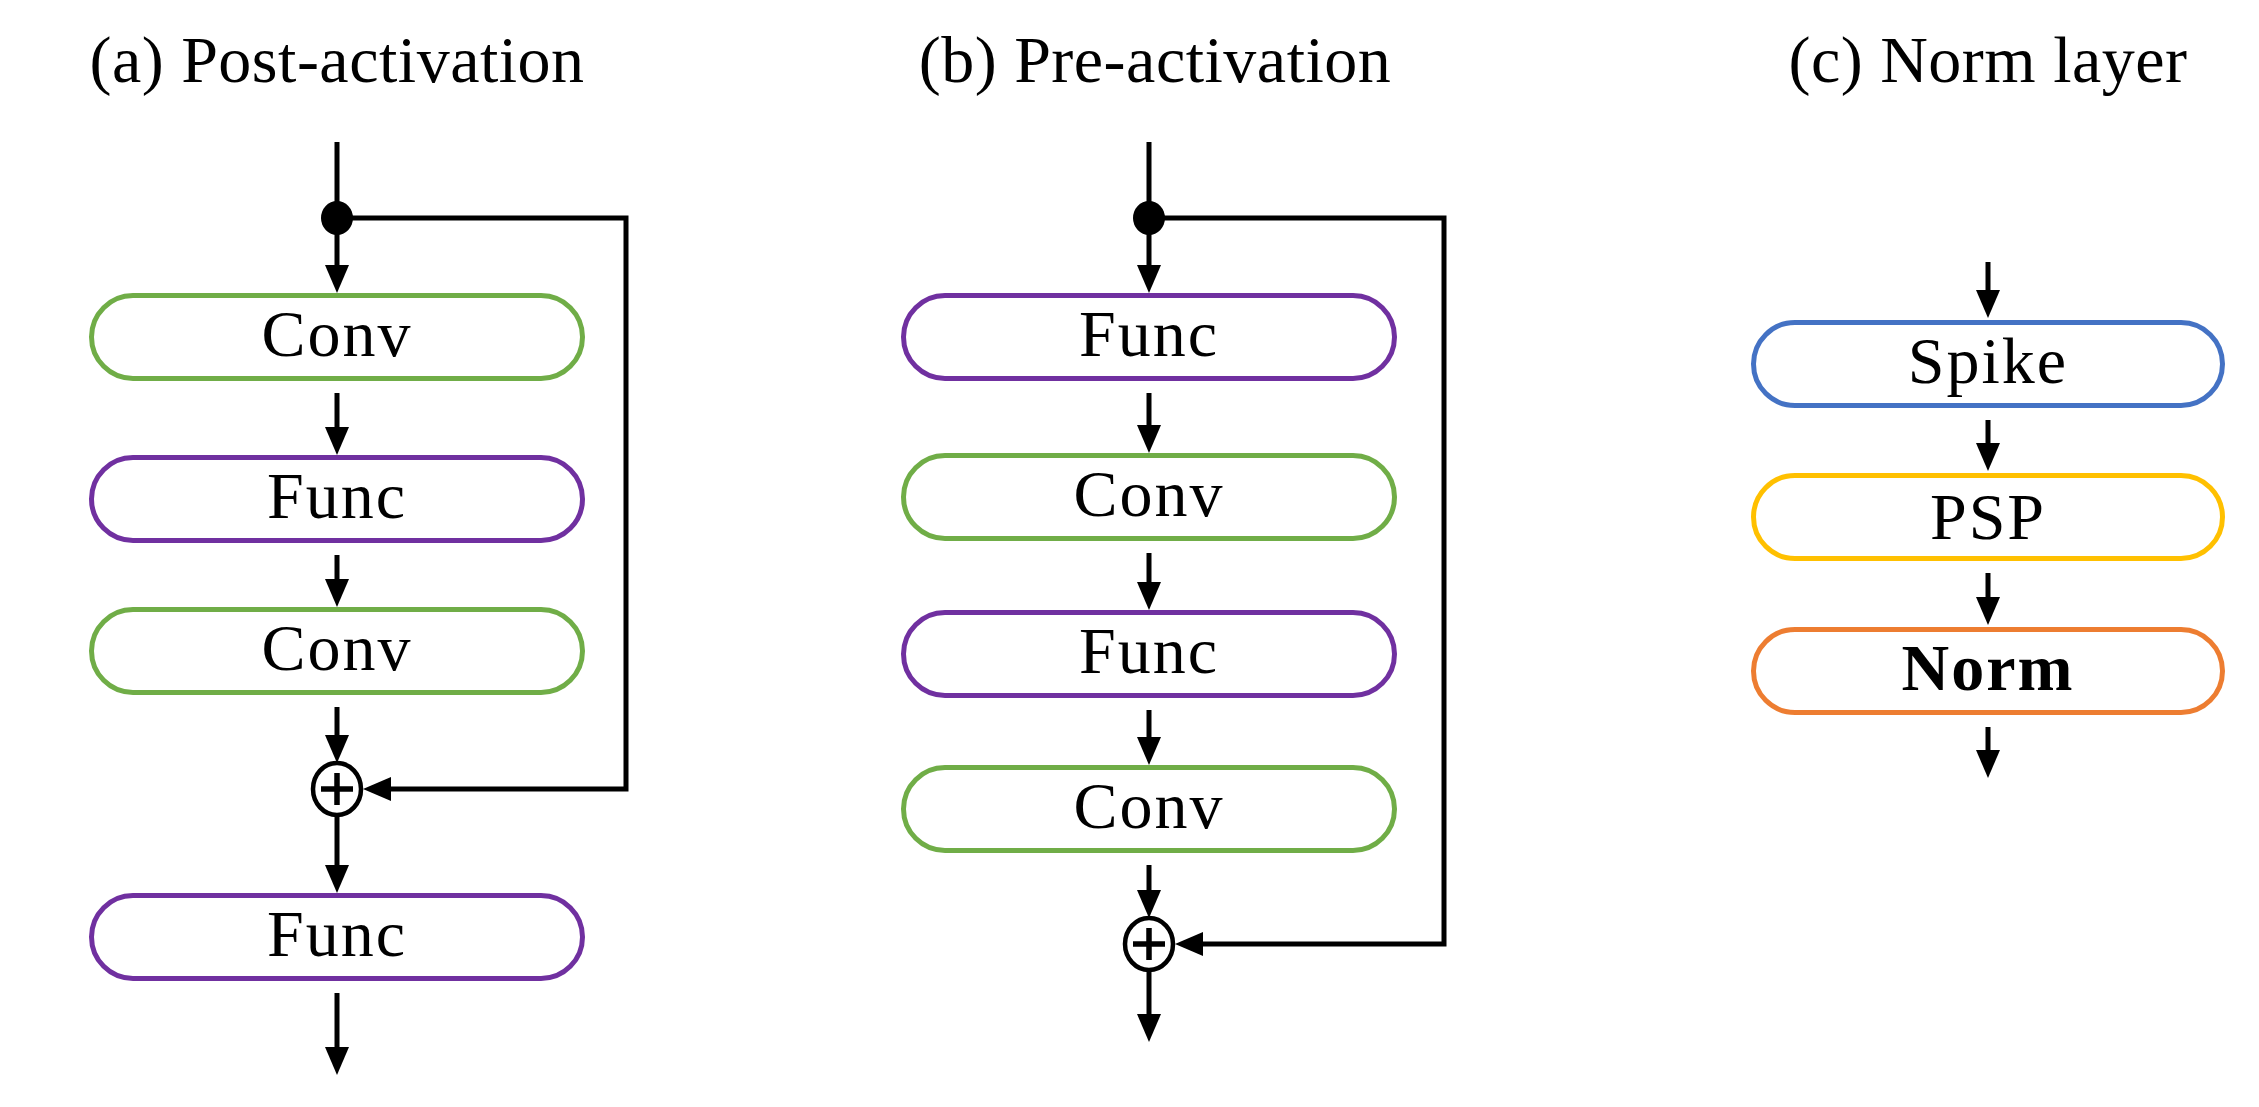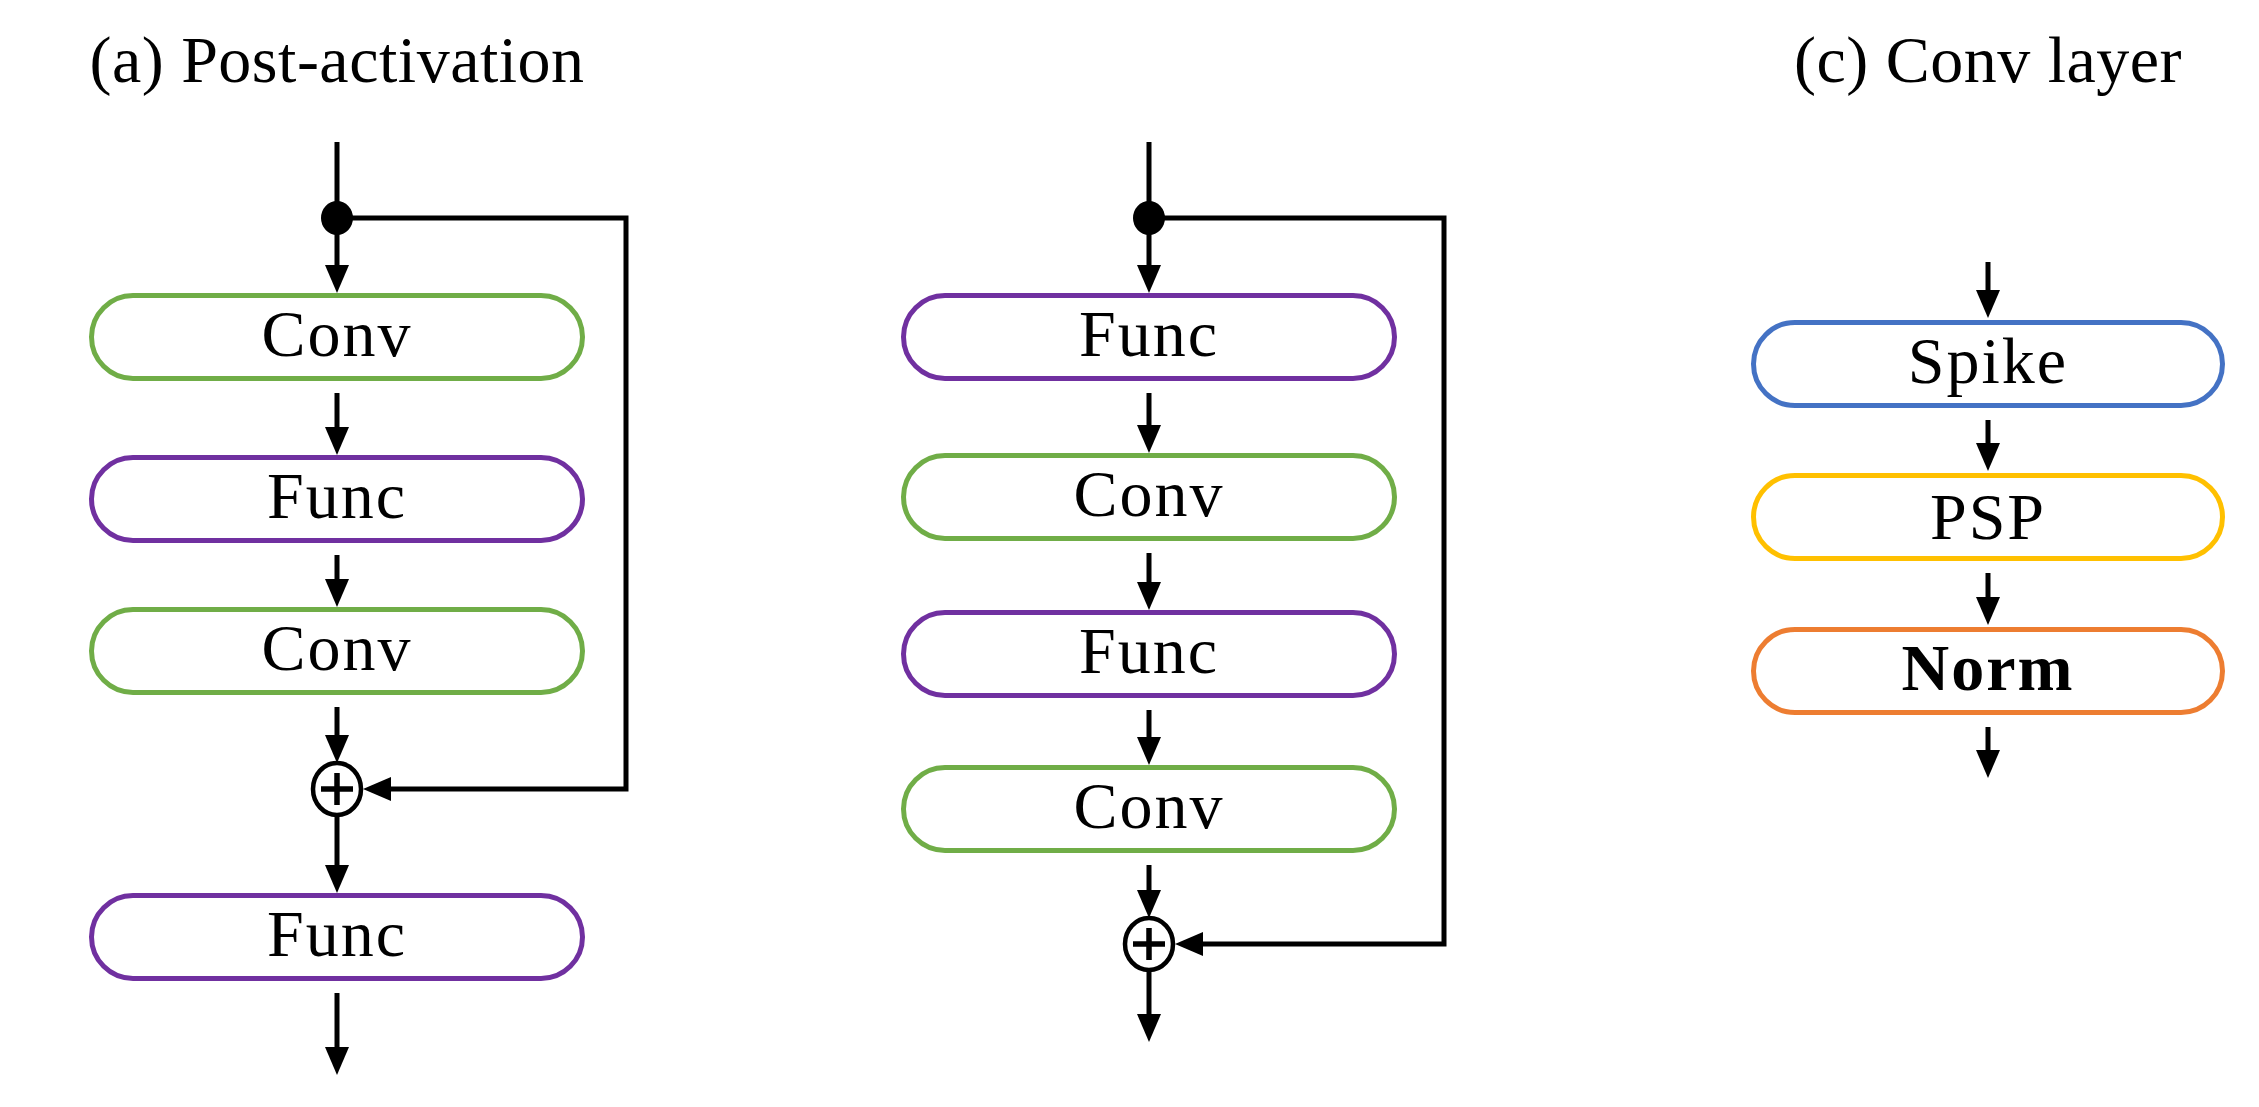--- a/index.html
+++ b/index.html
@@ -149,21 +149,22 @@
 
       <line class="wire" x1="1988" y1="573" x2="1988" y2="604"></line>
       <polygon class="head" points="1988,625 1976,597 2000,597"></polygon>
 
       <line class="wire" x1="1988" y1="727" x2="1988" y2="755"></line>
       <polygon class="head" points="1988,778 1976,750 2000,750"></polygon>
     </g>
   </svg>
 
   <div class="col-title" style="left:337px;">(a) Post-activation</div>
-  <div class="col-title" style="left:1988px;">(c) Conv layer</div>
+  <div class="col-title" style="left:1155px;">(b) Pre-activation</div>
+  <div class="col-title" style="left:1988px;">(c) Norm layer</div>
 
   <div class="node" style="left: 89px; top: 293px; width: 496px; border-color: rgb(112, 173, 71);">
     <span>Conv</span>
   </div>
   <div class="node" style="left: 89px; top: 455px; width: 496px; border-color: rgb(112, 48, 160);">
     <span>Func</span>
   </div>
   <div class="node" style="left: 89px; top: 607px; width: 496px; border-color: rgb(112, 173, 71);">
     <span>Conv</span>
   </div>

